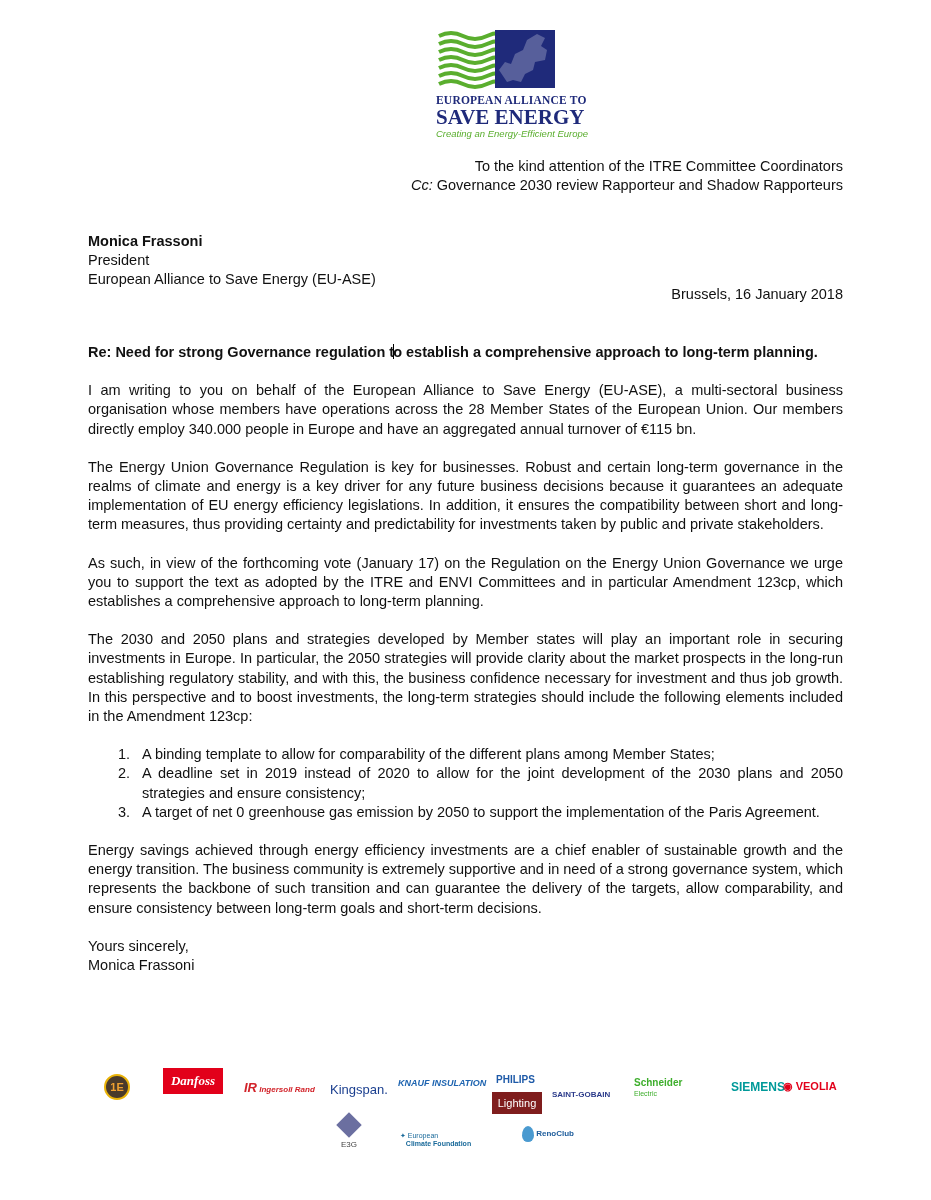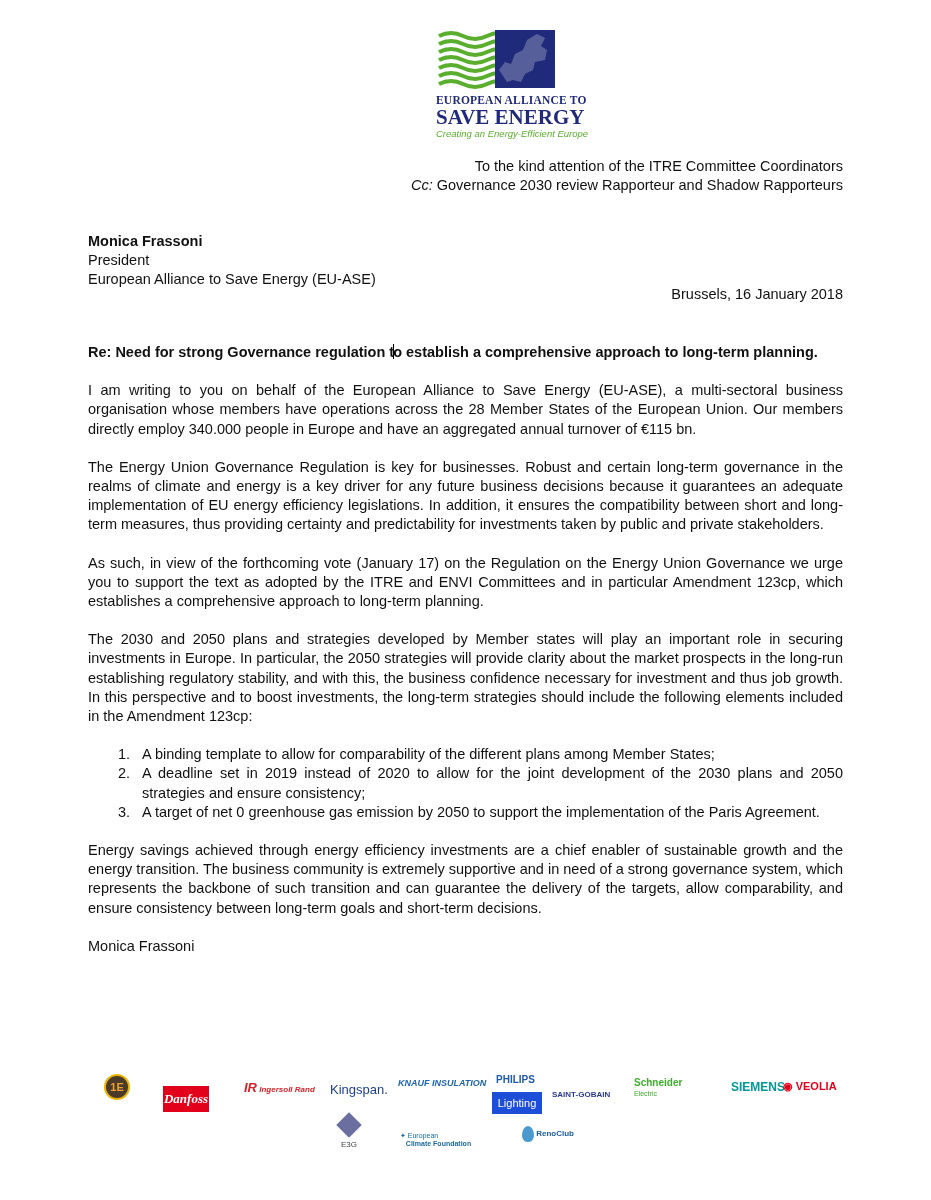--- a/index.html
+++ b/index.html
@@ -65,32 +65,33 @@
   <p>The Energy Union Governance Regulation is key for businesses. Robust and certain long-term governance in the realms of climate and energy is a key driver for any future business decisions because it guarantees an adequate implementation of EU energy efficiency legislations. In addition, it ensures the compatibility between short and long-term measures, thus providing certainty and predictability for investments taken by public and private stakeholders.</p>
   <p>As such, in view of the forthcoming vote (January 17) on the Regulation on the Energy Union Governance we urge you to support the text as adopted by the ITRE and ENVI Committees and in particular Amendment 123cp, which establishes a comprehensive approach to long-term planning.</p>
   <p>The 2030 and 2050 plans and strategies developed by Member states will play an important role in securing investments in Europe. In particular, the 2050 strategies will provide clarity about the market prospects in the long-run establishing regulatory stability, and with this, the business confidence necessary for investment and thus job growth. In this perspective and to boost investments, the long-term strategies should include the following elements included in the Amendment 123cp:</p>
   <ol>
     <li>A binding template to allow for comparability of the different plans among Member States;</li>
     <li>A deadline set in 2019 instead of 2020 to allow for the joint development of the 2030 plans and 2050 strategies and ensure consistency;</li>
     <li>A target of net 0 greenhouse gas emission by 2050 to support the implementation of the Paris Agreement.</li>
   </ol>
   <p>Energy savings achieved through energy efficiency investments are a chief enabler of sustainable growth and the energy transition. The business community is extremely supportive and in need of a strong governance system, which represents the backbone of such transition and can guarantee the delivery of the targets, allow comparability, and ensure consistency between long-term goals and short-term decisions.</p>
   <div class="sign">
+    <div>Yours sincerely,</div>
     <div>Monica Frassoni</div>
   </div>
 </div>
 
 <div class="logos">
   <div class="lg" style="left:104px;top:6px;width:22px;height:22px;border-radius:50%;background:#4a3a2a;color:#f0a030;font-size:11px;text-align:center;line-height:22px;border:2px solid #eab308;"><span>1E</span></div>
-  <div class="lg" style="left:163px;top:18px;width:46px;height:26px;background:#e2001a;color:#fff;font-style:italic;font-family:'Liberation Serif',serif;font-size:13px;text-align:center;line-height:26px;"><span>Danfoss</span></div>
+  <div class="lg" style="left:163px;top:0;width:60px;height:26px;background:#e2001a;color:#fff;font-style:italic;font-family:'Liberation Serif',serif;font-size:13px;text-align:center;line-height:26px;"><span>Danfoss</span></div>
   <div class="lg" style="left:244px;top:12px;color:#d2232a;font-size:8px;font-style:italic;"><b style="font-size:13px">IR</b> <span>Ingersoll Rand</span></div>
   <div class="lg" style="left:330px;top:14px;color:#1b3f8f;font-size:13px;font-weight:normal;"><span>Kingspan.</span></div>
   <div class="lg" style="left:398px;top:10px;color:#1e64b0;font-size:9px;font-style:italic;"><span>KNAUF INSULATION</span></div>
   <div class="lg" style="left:496px;top:6px;color:#1e5aa8;font-size:10px;"><span>PHILIPS</span></div>
-  <div class="lg" style="left:492px;top:24px;width:50px;height:22px;background:#1d4ed8;color:#fff;font-weight:normal;font-size:11px;text-align:center;line-height:22px;"><span>Lighting</span></div>
+  <div class="lg" style="left:492px;top:24px;width:50px;height:22px;background:#7f1d1d;color:#fff;font-weight:normal;font-size:11px;text-align:center;line-height:22px;"><span>Lighting</span></div>
   <div class="lg" style="left:552px;top:22px;color:#2a3a8a;font-size:8px;"><span>SAINT-GOBAIN</span></div>
   <div class="lg" style="left:634px;top:10px;color:#3dae2b;font-size:10px;line-height:10px;"><span>Schneider</span><br><span style="font-size:7px;font-weight:normal">Electric</span></div>
   <div class="lg" style="left:707px;top:12px;color:#009999;font-size:12px;margin-left:24px;"><span>SIEMENS</span></div>
   <div class="lg" style="left:783px;top:12px;color:#e2001a;font-size:11px;">◉ <span>VEOLIA</span></div>
   <div class="lg" style="left:340px;top:46px;color:#444;font-size:8px;font-weight:normal;text-align:center;"><div style="width:18px;height:18px;background:#6b6fa0;transform:rotate(45deg);margin:2px auto 6px;"></div><span>E3G</span></div>
   <div class="lg" style="left:400px;top:64px;color:#1a6a9a;font-size:7px;font-weight:normal;line-height:8px;">✦ <span>European</span><br>&nbsp;&nbsp;&nbsp;<span style="font-weight:bold">Climate Foundation</span></div>
   <div class="lg" style="left:522px;top:58px;color:#1a5a9a;font-size:8px;"><span style="display:inline-block;width:12px;height:16px;border-radius:50% 50% 50% 50%/60% 60% 40% 40%;background:#4a9ad0;vertical-align:middle;"></span> <span>RenoClub</span></div>
 </div>
 
 </body></html>

